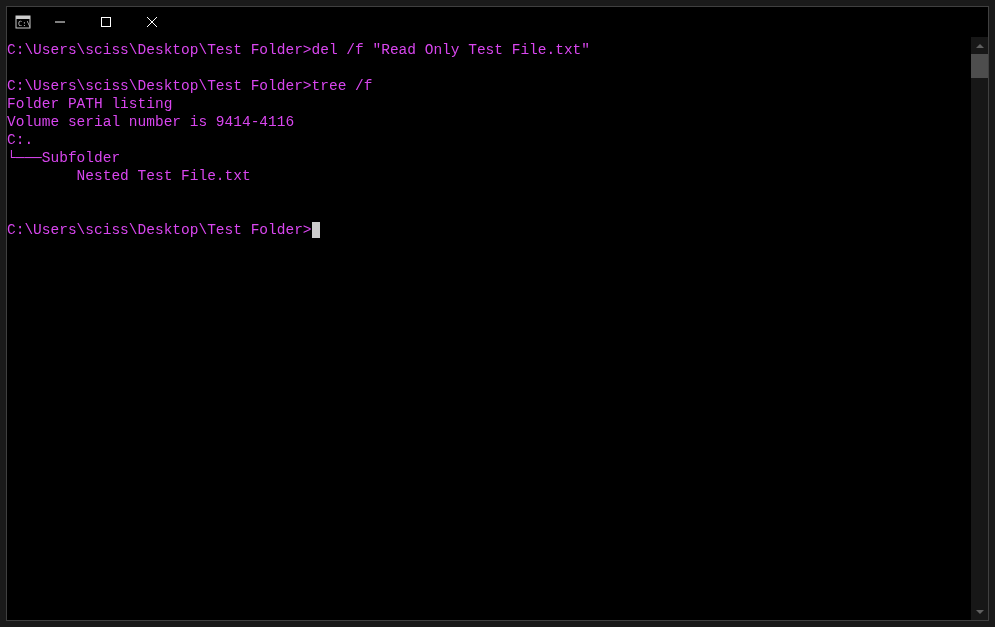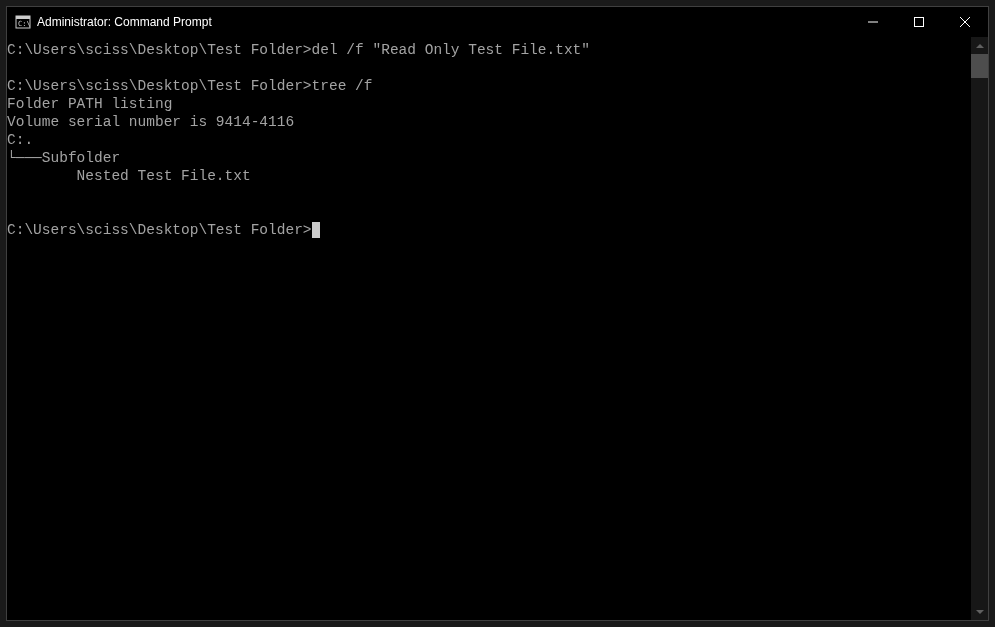--- a/index.html
+++ b/index.html
@@ -69,21 +69,21 @@
       display: flex;
       background: #000;
       position: relative;
     }
     .terminal-content {
       flex: 1;
       padding: 4px 0 0 0;
       font-family: Consolas, "Courier New", monospace;
       font-size: 14.5px;
       line-height: 18px;
-      color: #a3a3a3;
+      color: #d946ef;
       white-space: pre;
       overflow: hidden;
     }
     .terminal-line {
       min-height: 18px;
     }
     .scrollbar {
       width: 17px;
       background: #171717;
       position: relative;
@@ -131,21 +131,20 @@
 
 <div class="window">
   <div class="titlebar">
     <div class="titlebar-icon">
       <svg viewBox="0 0 16 16">
         <rect x="1" y="2" width="14" height="12" fill="none" stroke="#ccc" stroke-width="1"></rect>
         <rect x="1" y="2" width="14" height="3" fill="#ccc"></rect>
         <text x="3" y="12" font-size="7" fill="#ccc" font-family="monospace">C:\</text>
       </svg>
     </div>
-    <div class="titlebar-title">Administrator: Command Prompt</div>
     <div class="titlebar-controls">
       <div class="titlebar-btn">
         <svg viewBox="0 0 10 10">
             <line x1="0" y1="5" x2="10" y2="5" stroke="#fff" stroke-width="1"></line>
           </svg>
       </div>
       <div class="titlebar-btn">
         <svg viewBox="0 0 10 10">
             <rect x="0.5" y="0.5" width="9" height="9" fill="none" stroke="#fff" stroke-width="1"></rect>
           </svg>

